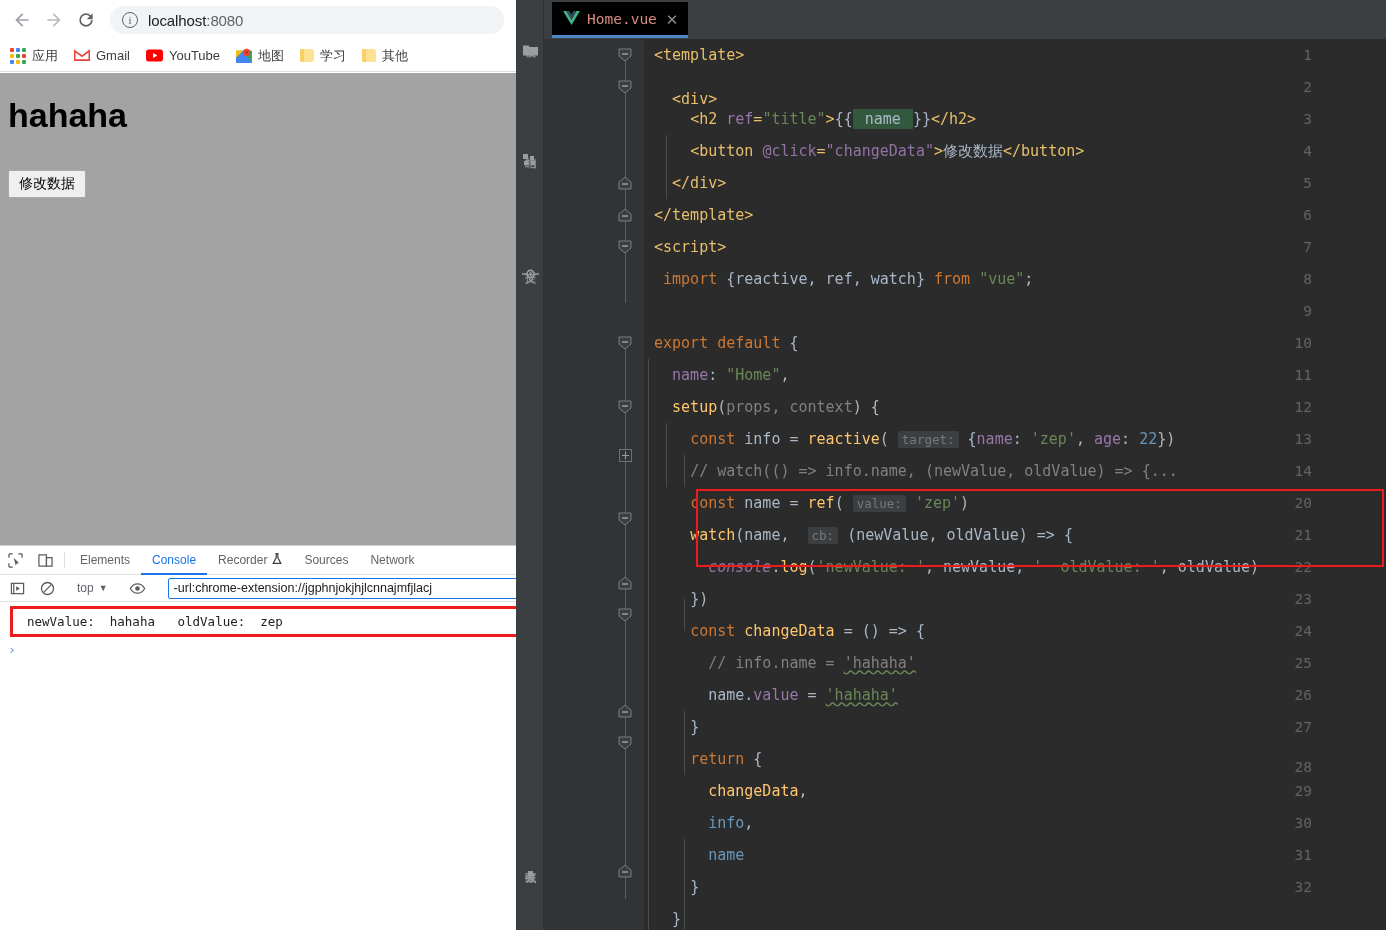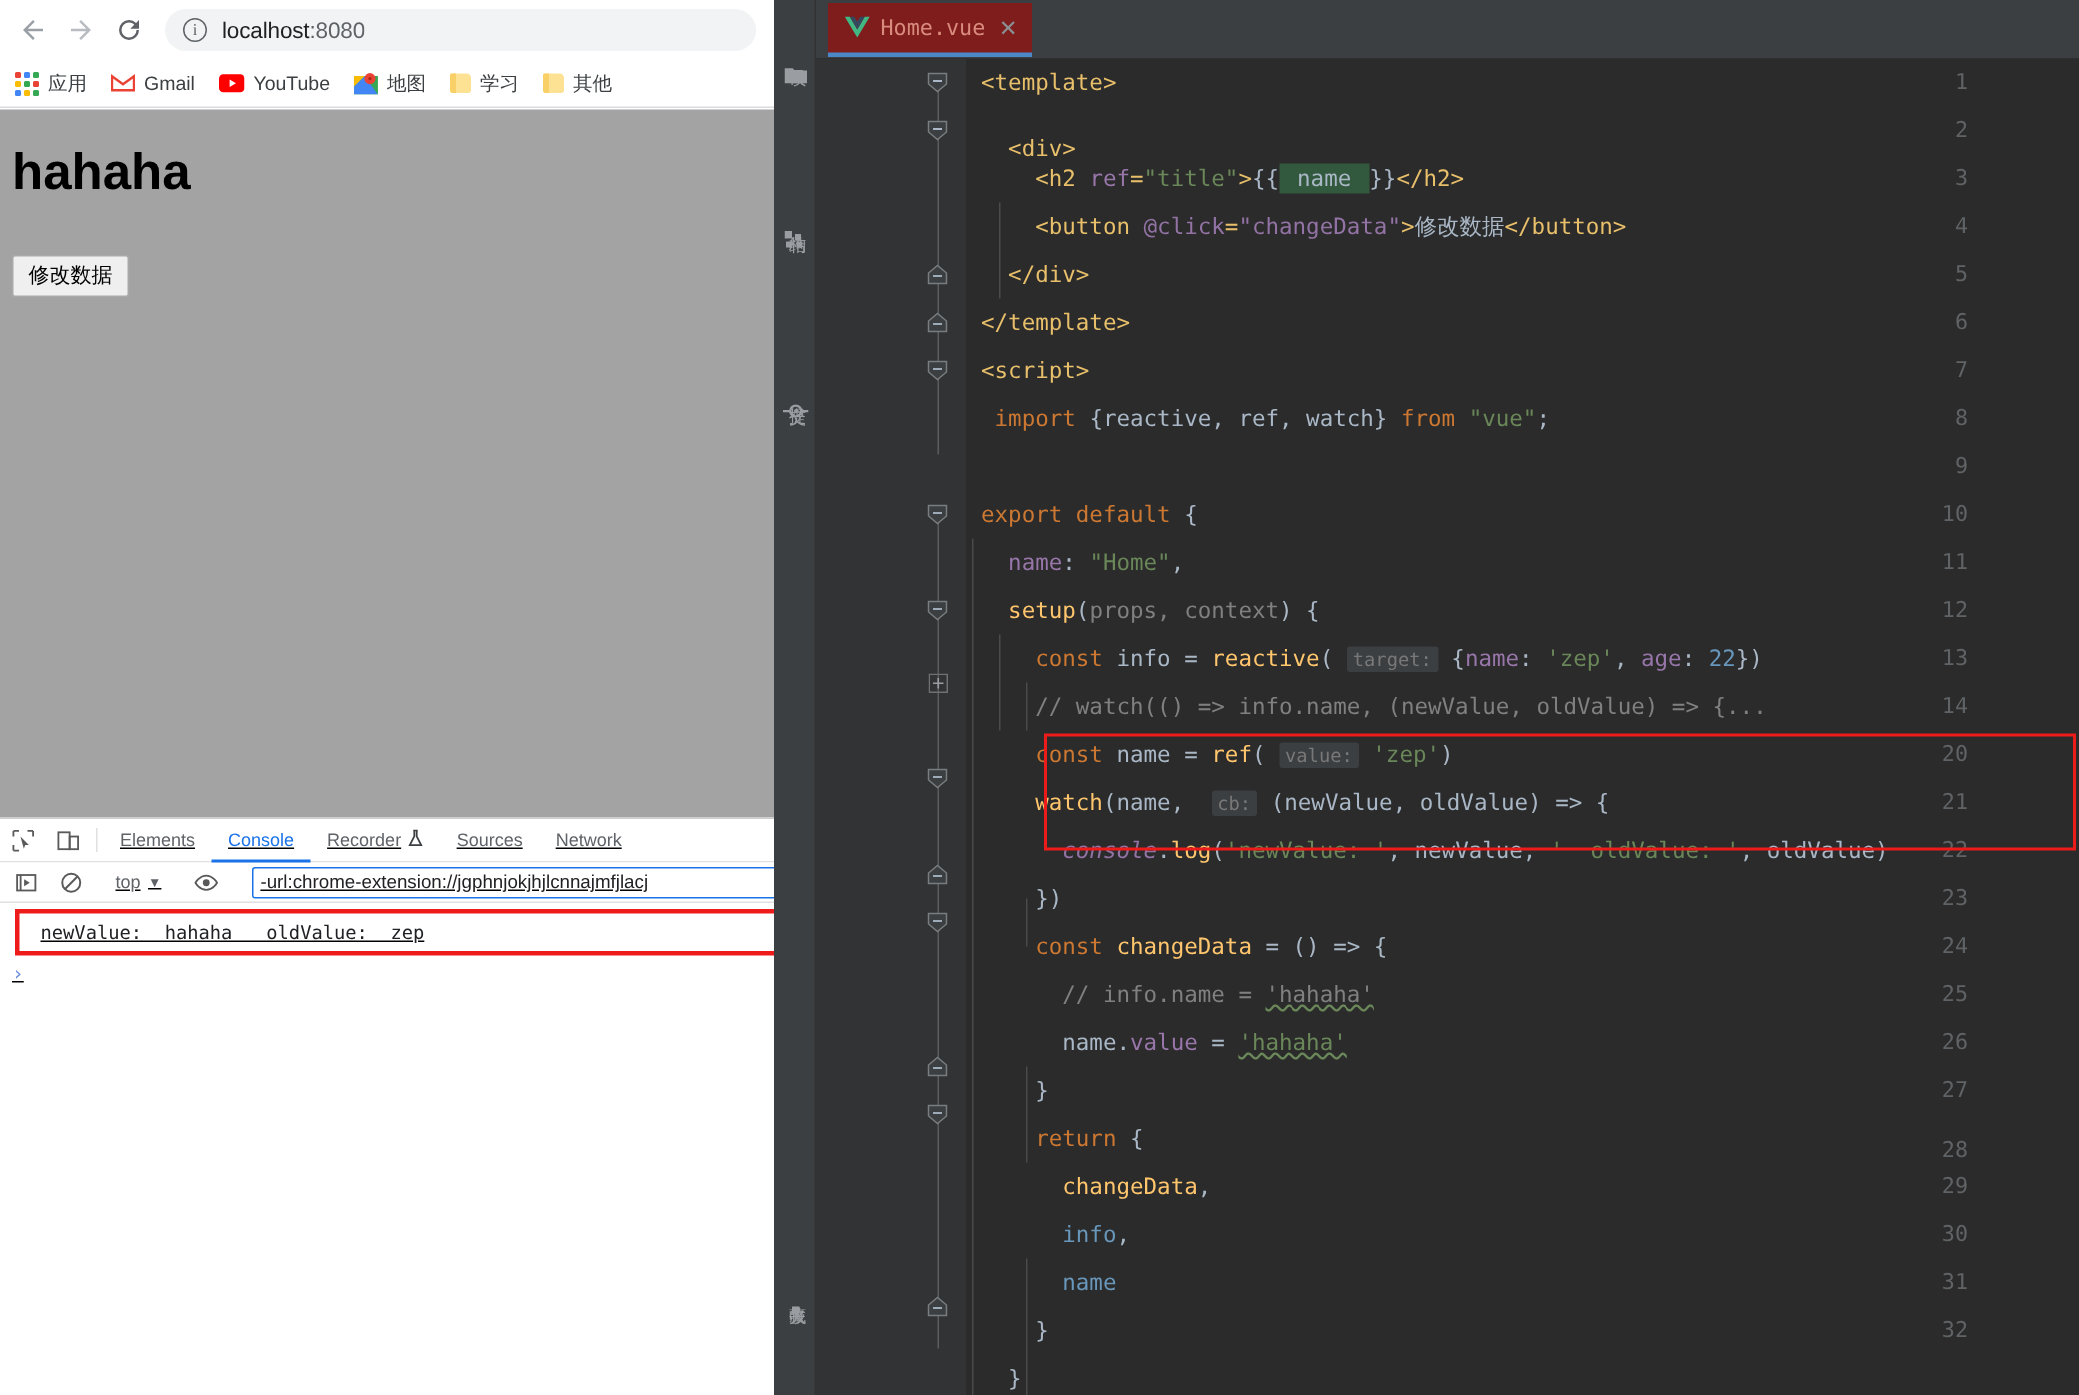--- a/index.html
+++ b/index.html
@@ -88,21 +88,21 @@
     font-family: "Liberation Sans", sans-serif;
   }
   .red-dot {
     position: absolute; left: 404px; top: 723px;
     width: 6px; height: 13px; background: #ee1b1b;
   }
 
   
   #devtools {
     position: absolute; left: 0; top: 545px; width: 560px; bottom: 0;
-    background: #ffffff; border-top: 1px solid #cdcdcd; text-decoration: underline;
+    background: #ffffff; border-top: 1px solid #cdcdcd;
   }
   .dt-tabs {
     height: 29px; display: flex; align-items: stretch;
     border-bottom: 1px solid #e0e0e0; background: #fff;
   }
   .dt-iconbtn {
     width: 30px; display: flex; align-items: center; justify-content: center;
     color: #5a5a5a; flex: none;
   }
   .dt-sep { width: 1px; background: #e0e0e0; margin: 6px 4px; flex: none; }
@@ -165,21 +165,21 @@
   .stripe-ico { margin-top: 6px; }
 
   .ide-main {
     position: absolute; left: 28px; top: 0; right: 0; bottom: 0;
   }
   .tabbar {
     height: 39px; background: #3c3f41; position: relative;
   }
   .tab-active {
     position: absolute; left: 8px; top: 2px; height: 34px;
-    background: #7f1d1d; display: flex; align-items: center;
+    background: #000000; display: flex; align-items: center;
     padding: 0 10px 0 11px;
   }
   .tab-active:after {
     content: ''; position: absolute; left: 0; right: 0; bottom: -2px;
     height: 3px; background: #4a88c7;
   }
   .tab-label {
     font-size: 14.5px; color: #d98b7d; margin-left: 7px;
     font-family: "DejaVu Sans Mono", monospace;
   }

